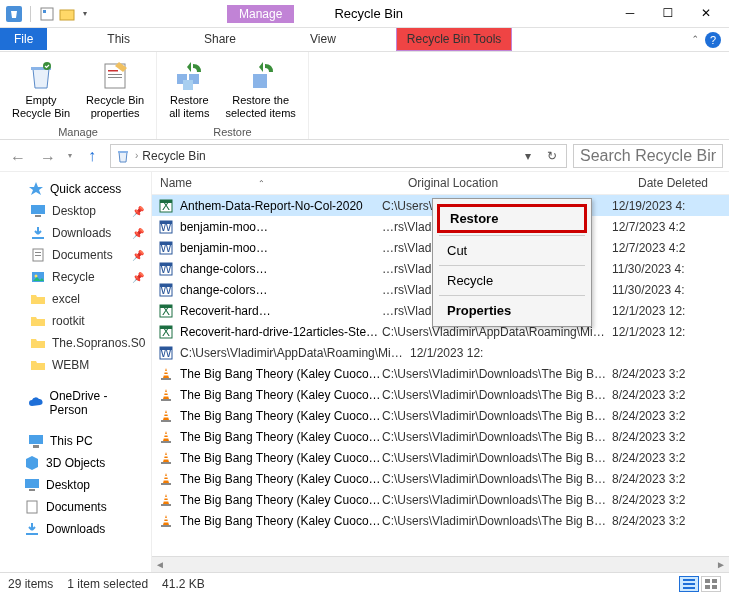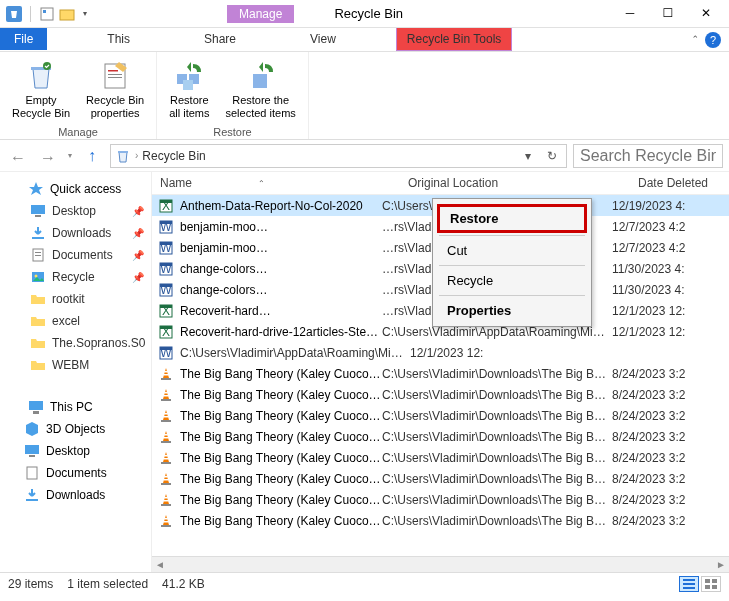--- a/index.html
+++ b/index.html
@@ -240,41 +240,48 @@
           <circle cx="6" cy="7" r="1.5" fill="#ffe060"></circle>
           <path d="M3 12l4-4 3 3 2-2 2 3z" fill="#2b7"></path>
         </svg>
         <span>Recycle</span>
         <span class="pin">📌</span>
       </div>
     <div class="nav-item sub">
         <svg class="nav-icon" viewBox="0 0 16 16">
           <path d="M1 4h5l1 2h8v7H1z" fill="#ffd868"></path>
         </svg>
+        <span>excel</span>
+      </div>
+    <div class="nav-item sub">
+        <svg class="nav-icon" viewBox="0 0 16 16">
+          <path d="M1 4h5l1 2h8v7H1z" fill="#ffd868"></path>
+        </svg>
         <span>rootkit</span>
       </div>
     <div class="nav-item sub">
         <svg class="nav-icon" viewBox="0 0 16 16">
           <path d="M1 4h5l1 2h8v7H1z" fill="#ffd868"></path>
         </svg>
-        <span>excel</span>
+        <span>The.Sopranos.S0</span>
       </div>
     <div class="nav-item sub">
         <svg class="nav-icon" viewBox="0 0 16 16">
           <path d="M1 4h5l1 2h8v7H1z" fill="#ffd868"></path>
         </svg>
-        <span>The.Sopranos.S0</span>
-      </div>
-    <div class="nav-item sub">
-        <svg class="nav-icon" viewBox="0 0 16 16">
-          <path d="M1 4h5l1 2h8v7H1z" fill="#ffd868"></path>
-        </svg>
         <span>WEBM</span>
       </div>
     <div style="height:10px"></div>
+    <div class="nav-item">
+        <span class="chev-tree"></span>
+        <svg class="nav-icon" viewBox="0 0 16 16">
+          <path d="M4 11a3 3 0 010-6 4 4 0 017-1 3 3 0 011 6z" fill="#1e6fd8"></path>
+        </svg>
+        <span>OneDrive - Person</span>
+      </div>
     <div style="height:10px"></div>
     <div class="nav-item">
         <span class="chev-tree"></span>
         <svg class="nav-icon" viewBox="0 0 16 16">
           <rect x="1" y="2" width="14" height="9" fill="#4aa0e8"></rect>
           <rect x="5" y="12" width="6" height="3" fill="#888"></rect>
         </svg>
         <span>This PC</span>
       </div>
     <div class="nav-item l2">

